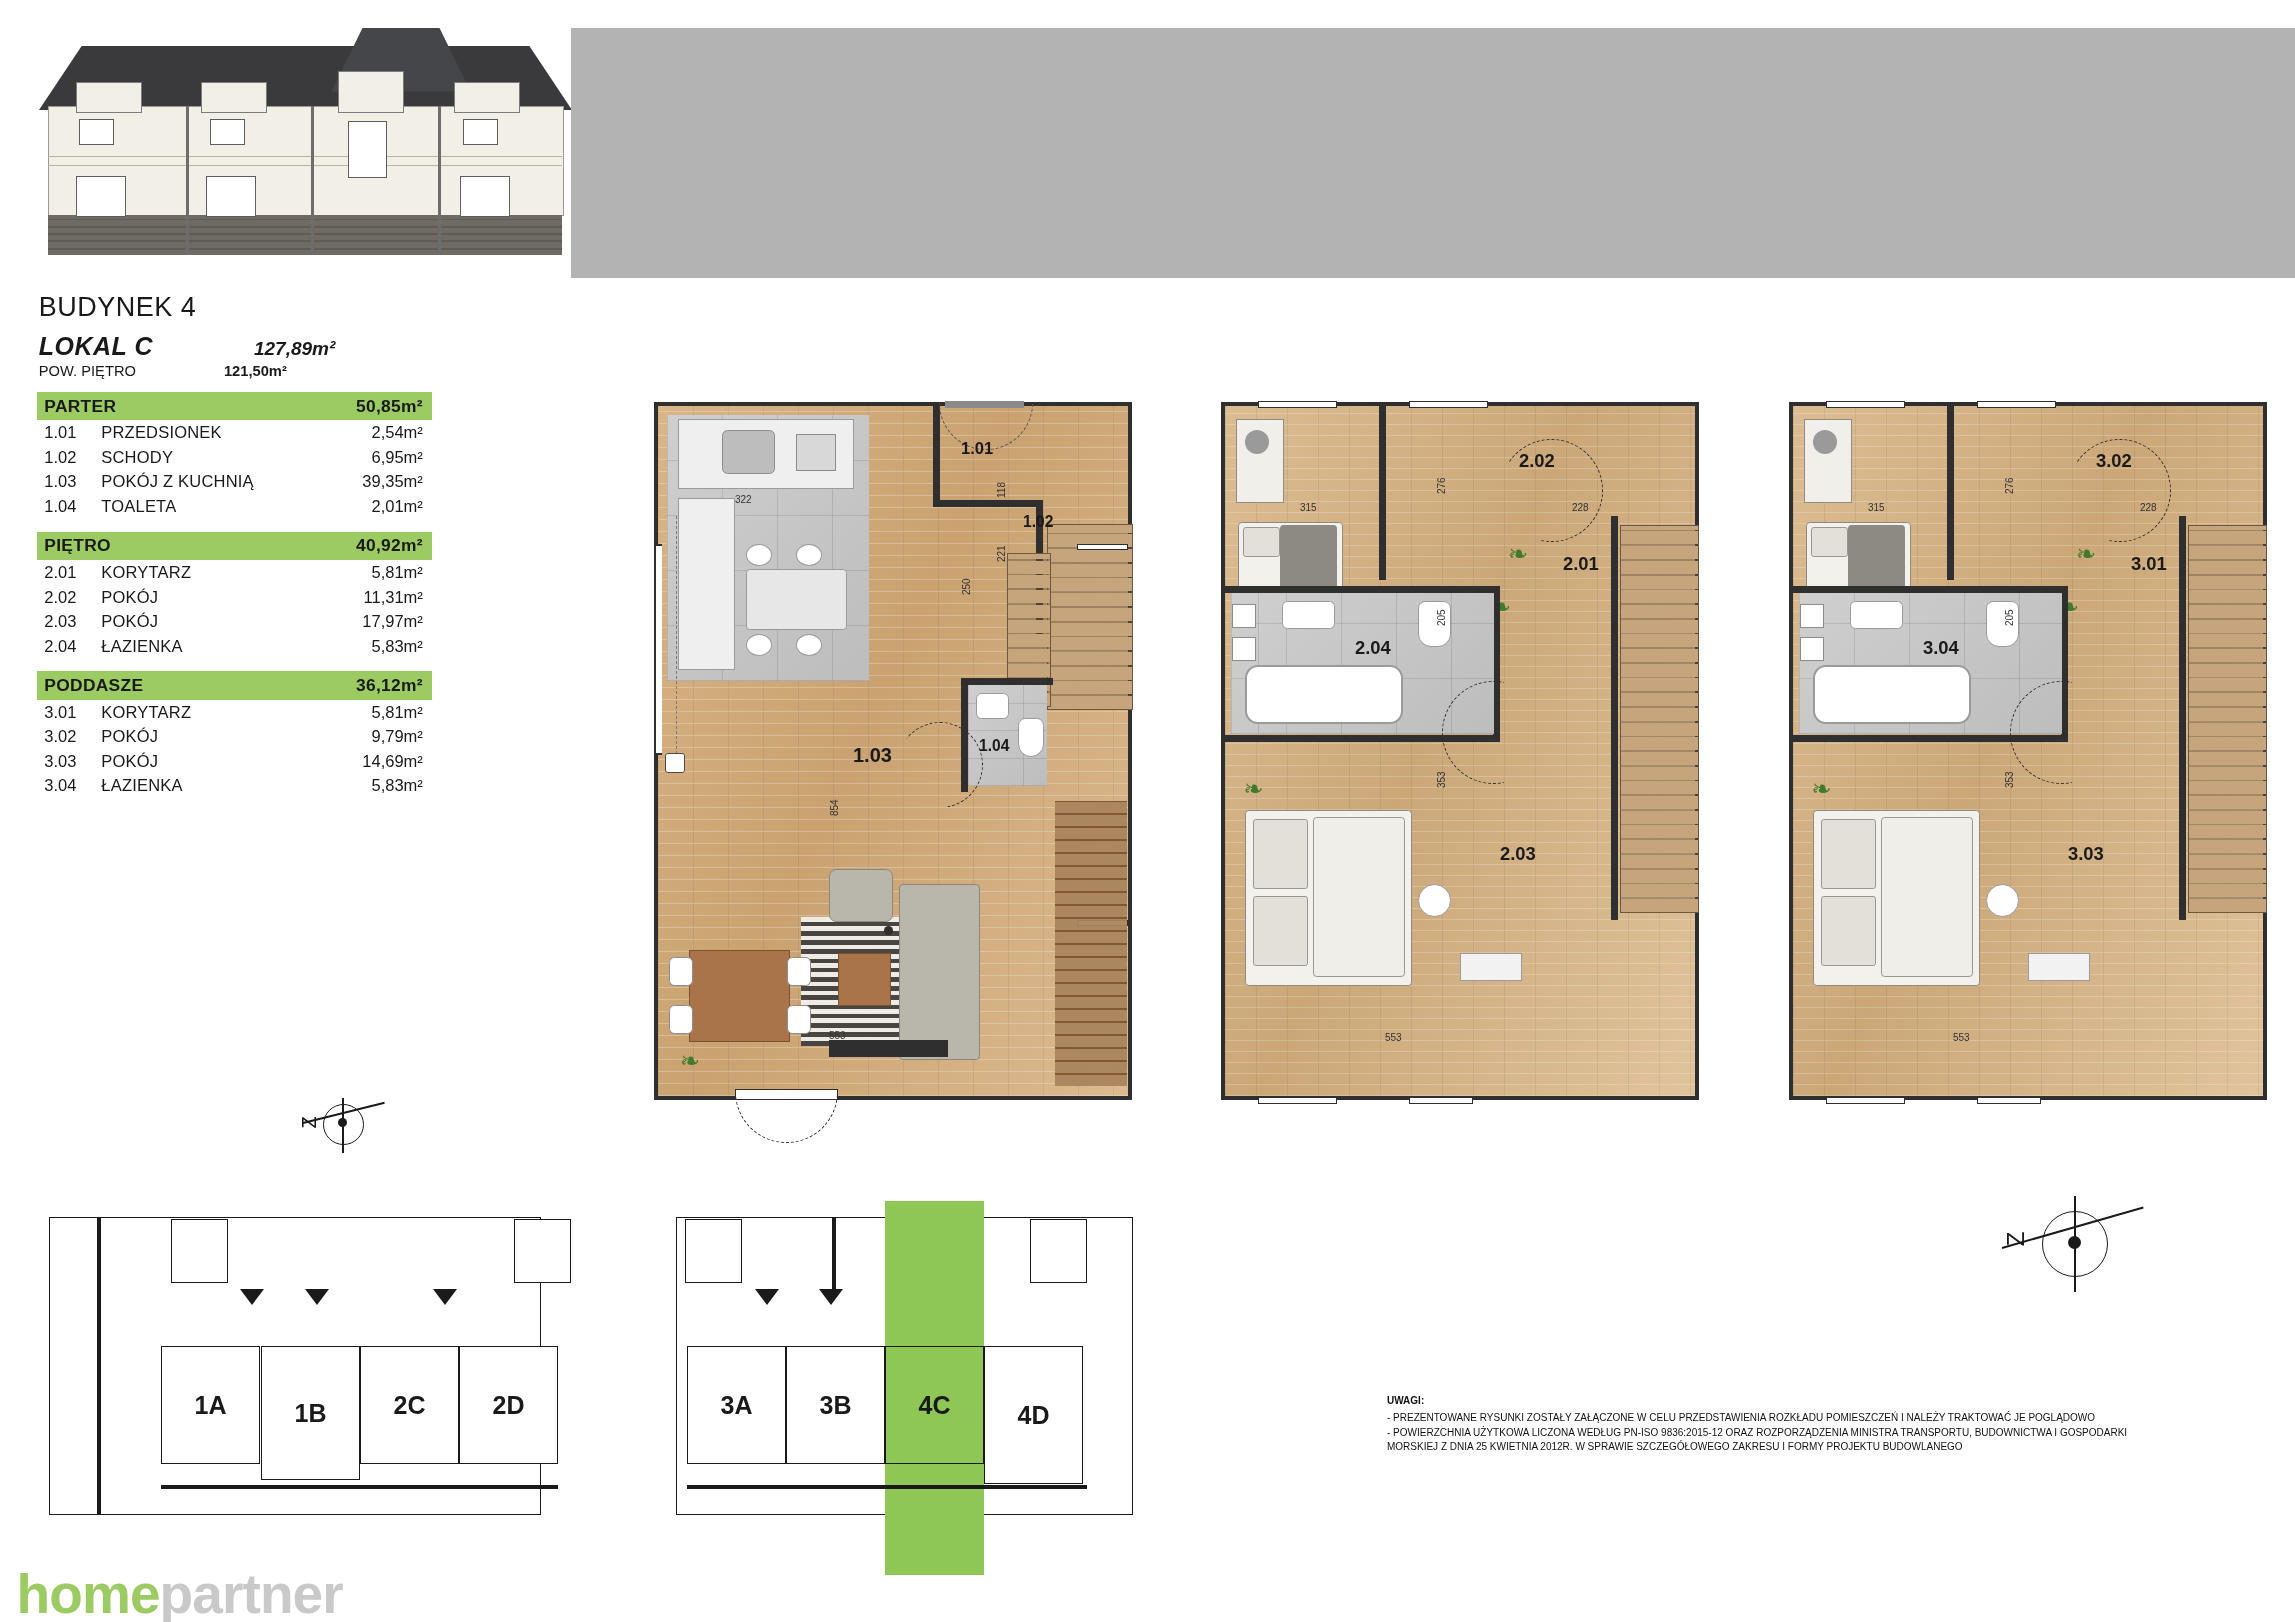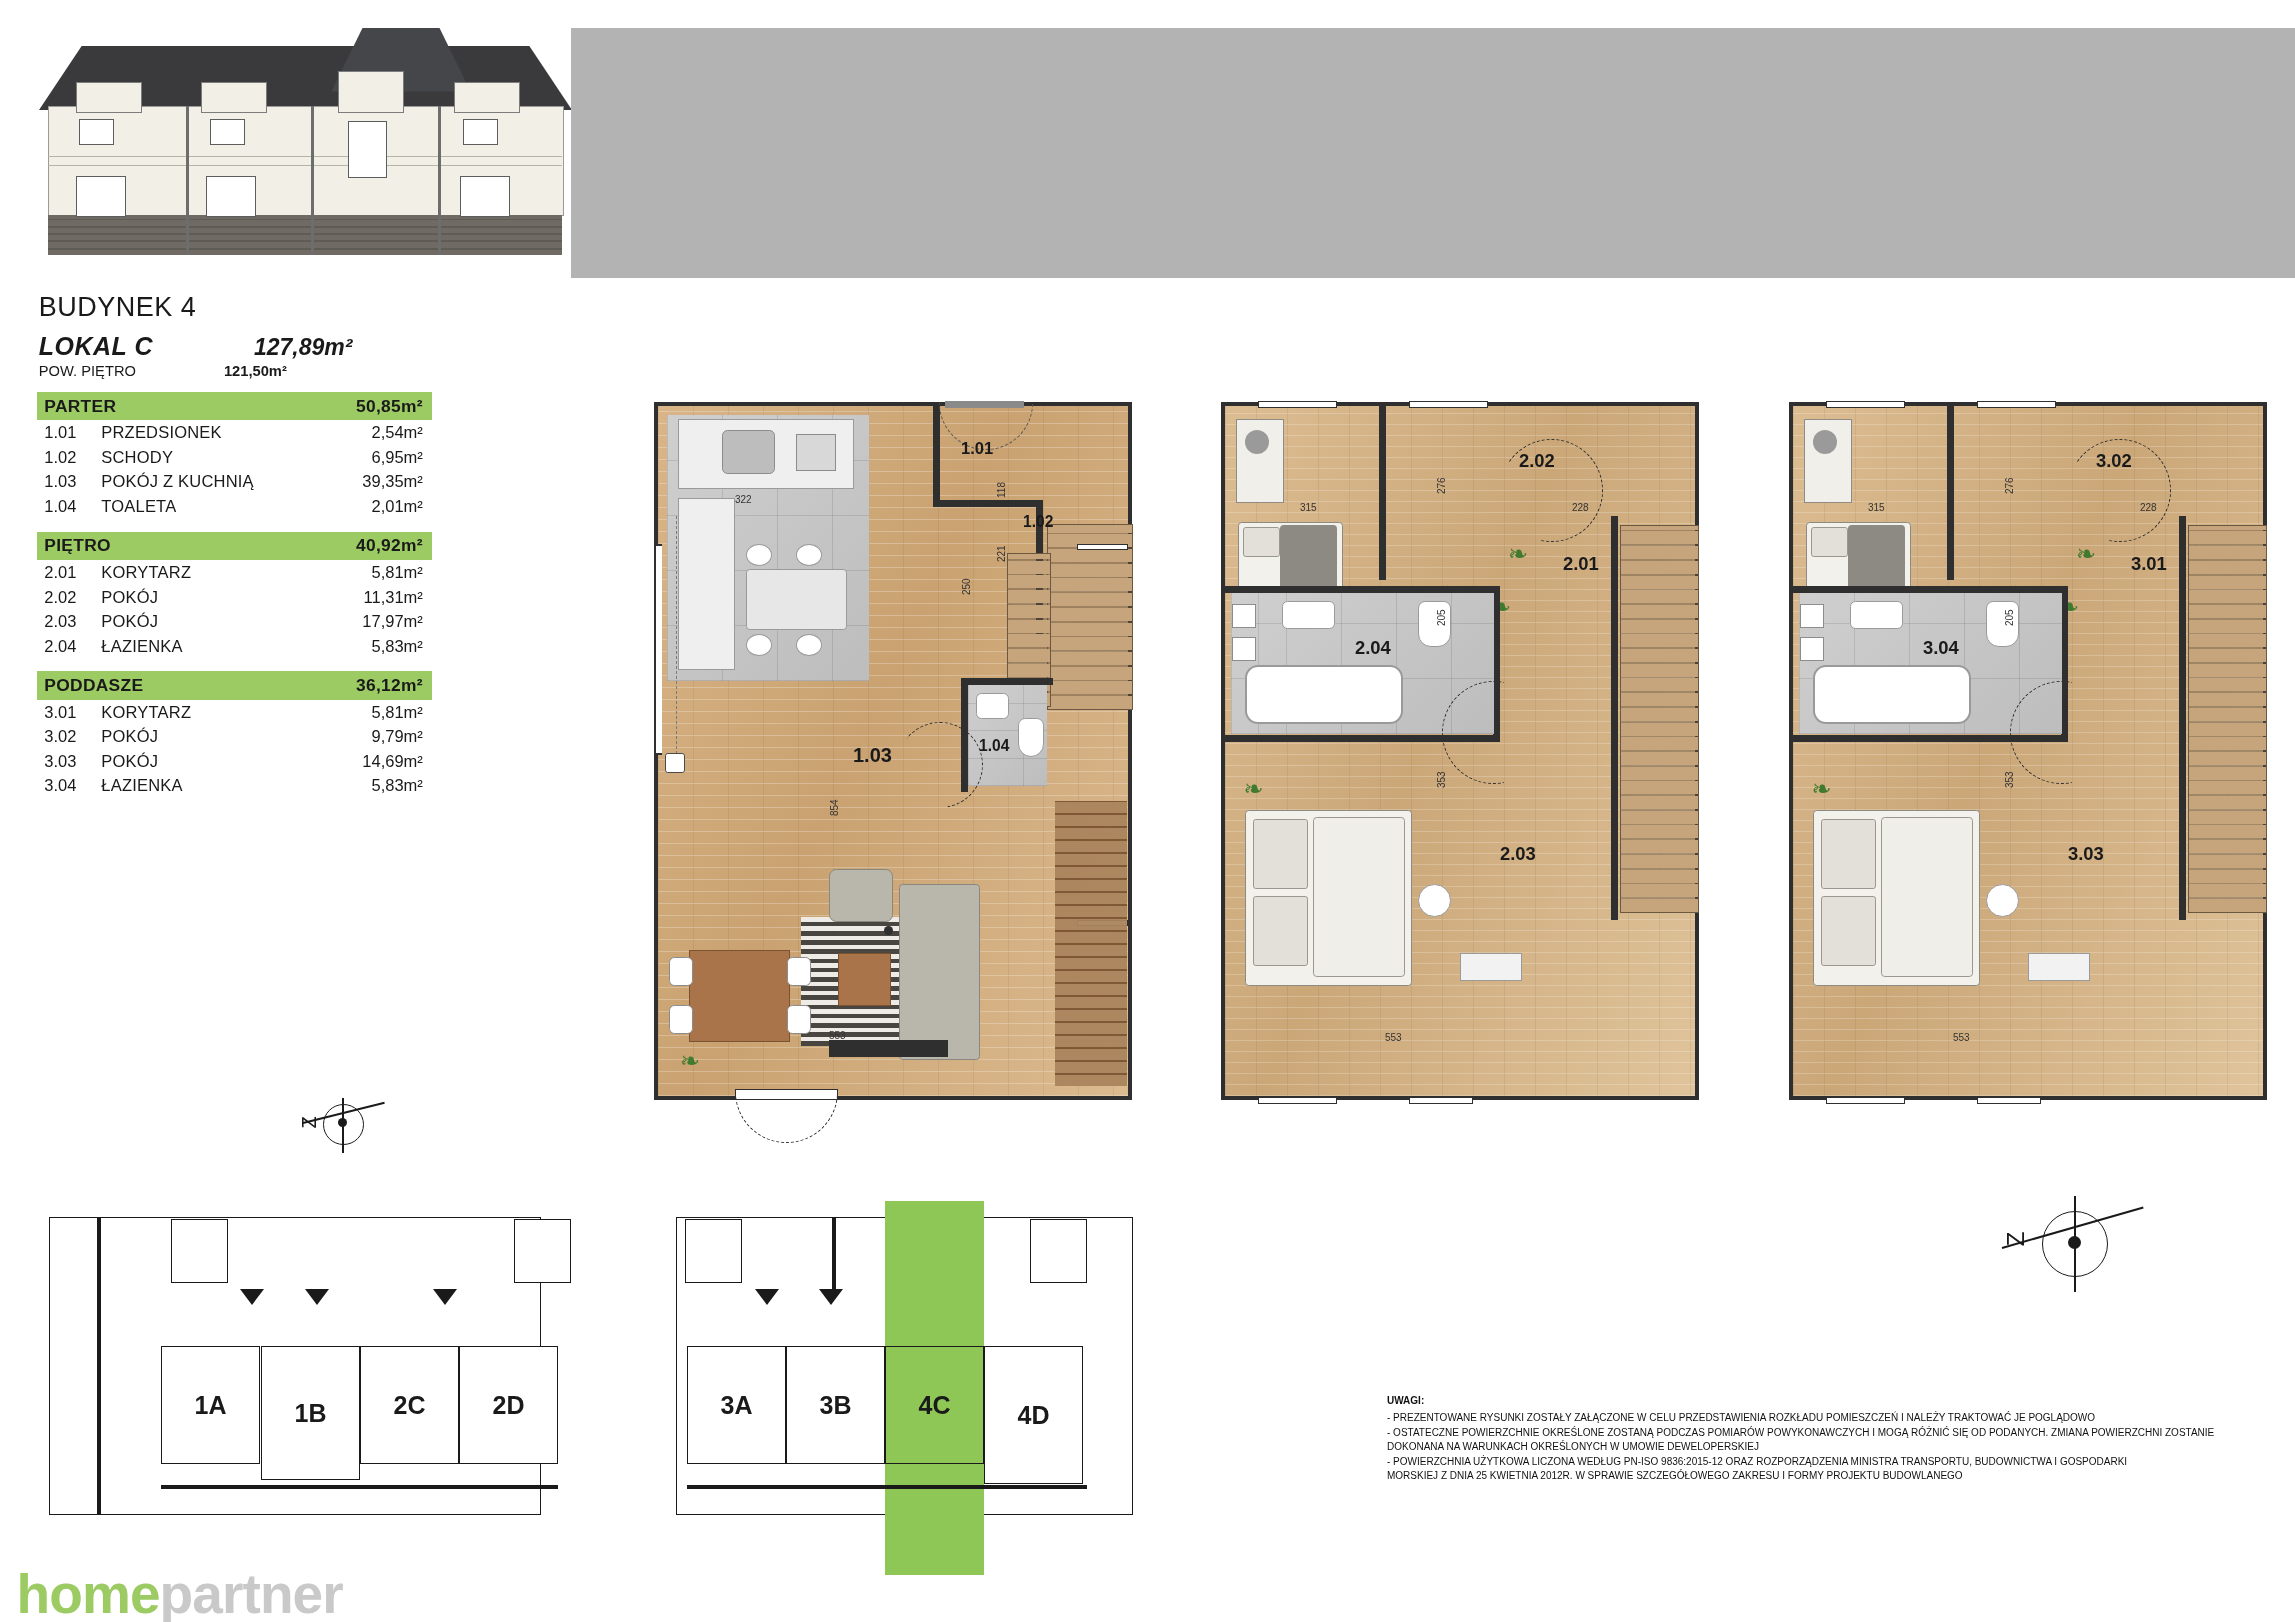--- a/index.html
+++ b/index.html
@@ -18,21 +18,21 @@
   .elev .dorm{position:absolute;background:#f2efe6;border:0.9px solid #7c7c7c;}
   .elev .hline{position:absolute;left:9.2px;width:514px;height:0.9px;background:#b9b3a6;}
 
   .graybar{position:absolute;left:571px;top:27.5px;width:1731px;height:250px;background:#b3b3b3;}
 
   
   .legend{position:absolute;left:37px;top:292px;width:432px;}
   .legend .bud{font-size:27px;letter-spacing:0.5px;margin:0 0 9.2px 1.8px;}
   .legend .lokal{display:flex;align-items:baseline;margin:0 0 1.8px 1.8px;font-style:italic;}
   .legend .lokal .l{font-size:25px;font-weight:bold;letter-spacing:0.5px;}
-  .legend .lokal .v{font-size:23px;font-weight:bold;margin-left:101px;}
+  .legend .lokal .v{font-size:19px;font-weight:bold;margin-left:101px;}
   .legend .dzialka{display:flex;align-items:baseline;margin:0 0 13px 1.8px;font-size:14.7px;}
   .legend .dzialka .v{margin-left:88px;font-weight:bold;font-size:14.7px;}
 
   .secthead{display:flex;justify-content:space-between;align-items:center;background:#9ccb63;
       padding:3.7px 9.2px 3.7px 7.3px;margin-top:13px;font-weight:bold;font-size:17.4px;letter-spacing:0.3px;width:395px;box-sizing:border-box;}
   .row{display:flex;font-size:16.5px;padding:2.8px 9.2px 2.8px 7.3px;width:395px;box-sizing:border-box;}
   .row .no{width:57px;}
   .row .nm{flex:1;letter-spacing:0.2px;}
   .row .ar{width:88px;text-align:right;}
 
@@ -435,21 +435,20 @@
     <div class="furn" style="left:843px;top:-9.2px;width:99px;height:156px;background:#8fc757"></div>
     <div class="furn" style="left:843px;top:246px;width:99px;height:119px;background:#8fc757"></div>
     <div class="unit sel" style="left:843px;top:136px;width:99px;height:118px">4C</div>
     <div class="furn" style="left:645px;top:275px;width:400px;height:3.7px;background:#1a1a1a"></div>
     <div class="furn" style="left:790px;top:7.3px;width:3.7px;height:73px;background:#1a1a1a"></div>
   </div>
 
   <div class="notes">
     <div class="t">UWAGI:</div>
     <div>- PREZENTOWANE RYSUNKI ZOSTAŁY ZAŁĄCZONE W CELU PRZEDSTAWIENIA ROZKŁADU POMIESZCZEŃ I NALEŻY TRAKTOWAĆ JE POGLĄDOWO</div>
-    <div>- OSTATECZNE POWIERZCHNIE OKREŚLONE ZOSTANĄ PODCZAS POMIARÓW POWYKONAWCZYCH I MOGĄ RÓŻNIĆ SIĘ OD PODANYCH. ZMIANA POWIERZCHNI ZOSTANIE DOKONANA NA WARUNKACH OKREŚLONYCH W UMOWIE DEWELOPERSKIEJ</div>
     <div>- POWIERZCHNIA UŻYTKOWA LICZONA WEDŁUG PN-ISO 9836:2015-12 ORAZ ROZPORZĄDZENIA MINISTRA TRANSPORTU, BUDOWNICTWA I GOSPODARKI</div>
     <div>MORSKIEJ Z DNIA 25 KWIETNIA 2012R. W SPRAWIE SZCZEGÓŁOWEGO ZAKRESU I FORMY PROJEKTU BUDOWLANEGO</div>
   </div>
 
   <div class="logo">
     <span>home</span><span class="p">partner</span>
   </div>
 
 </div>
 

